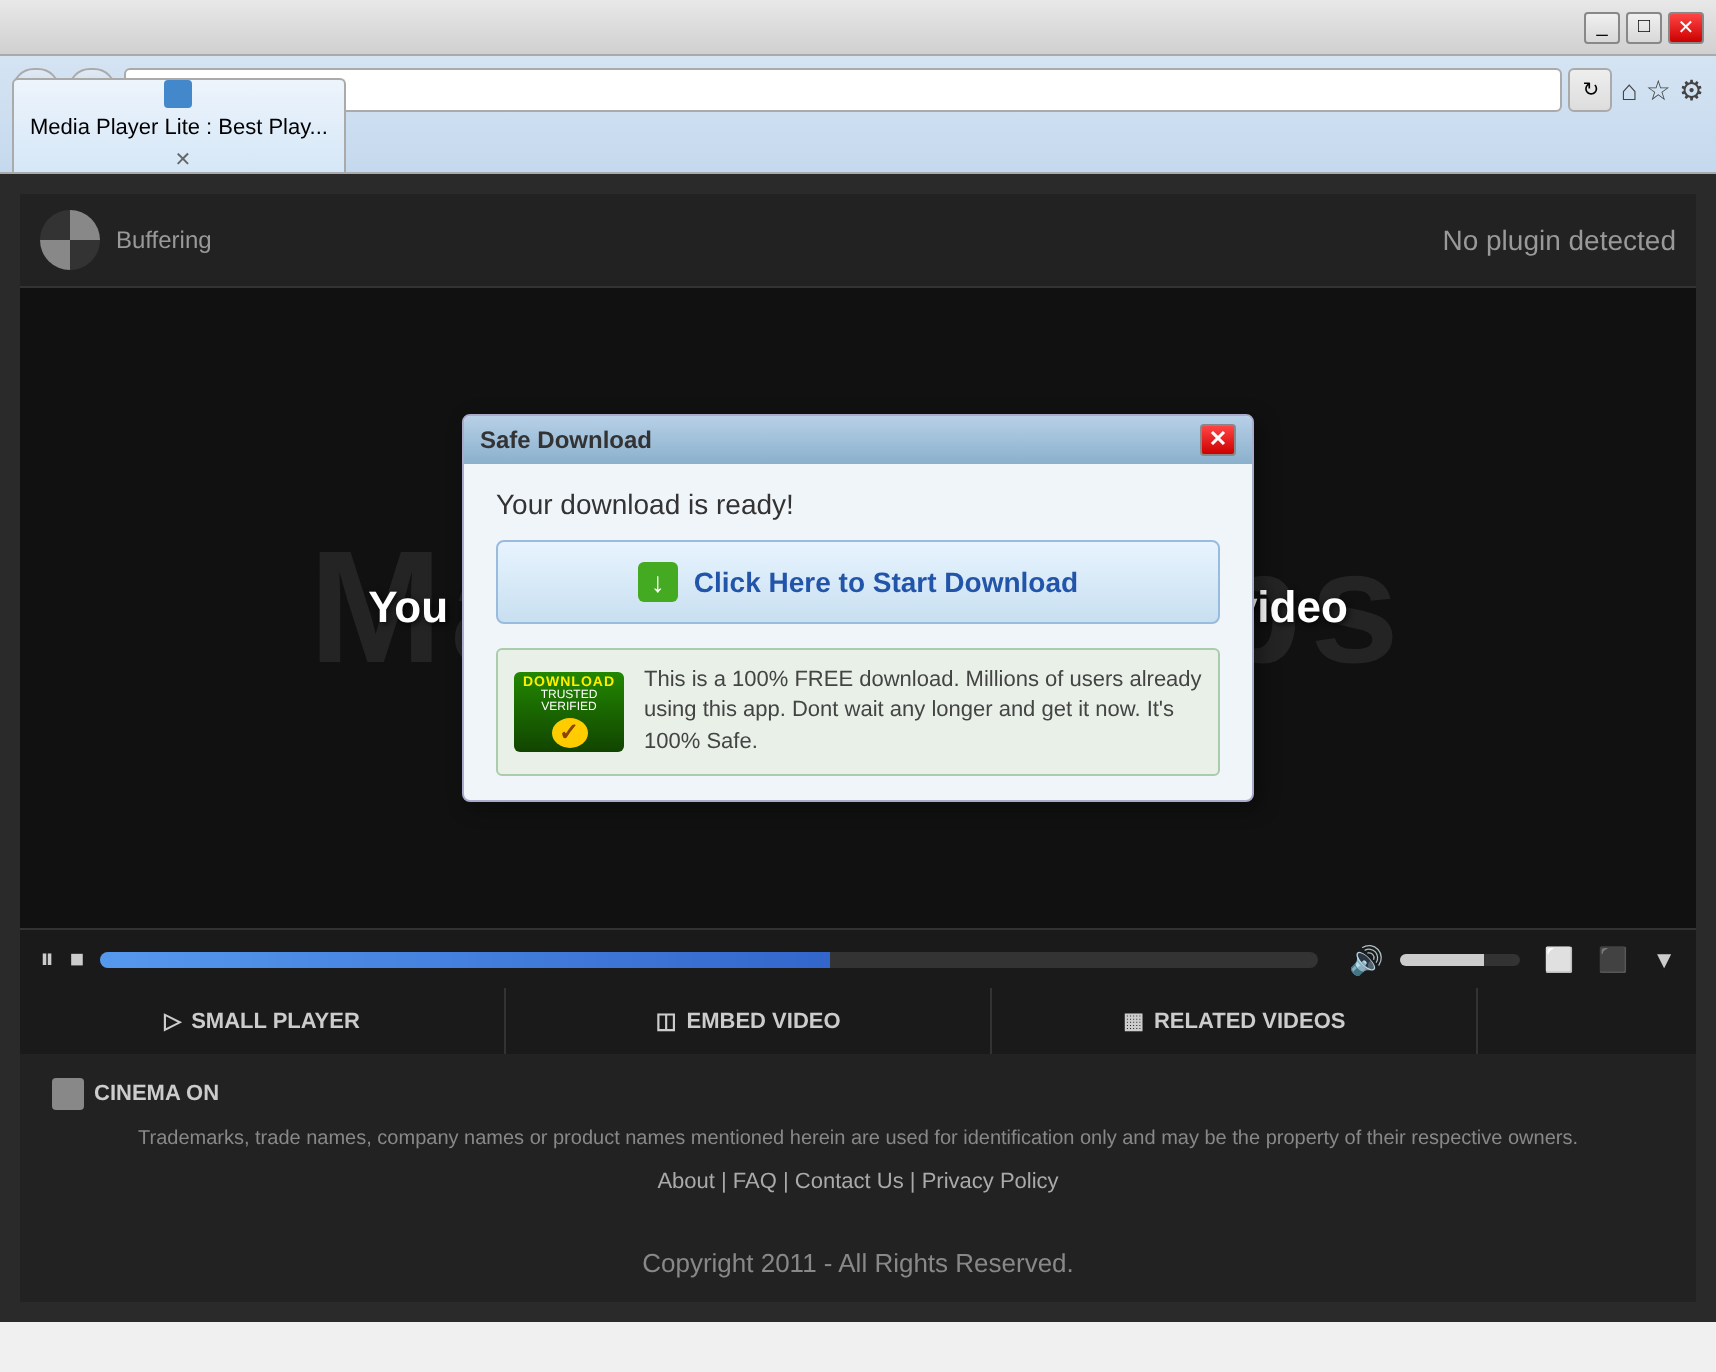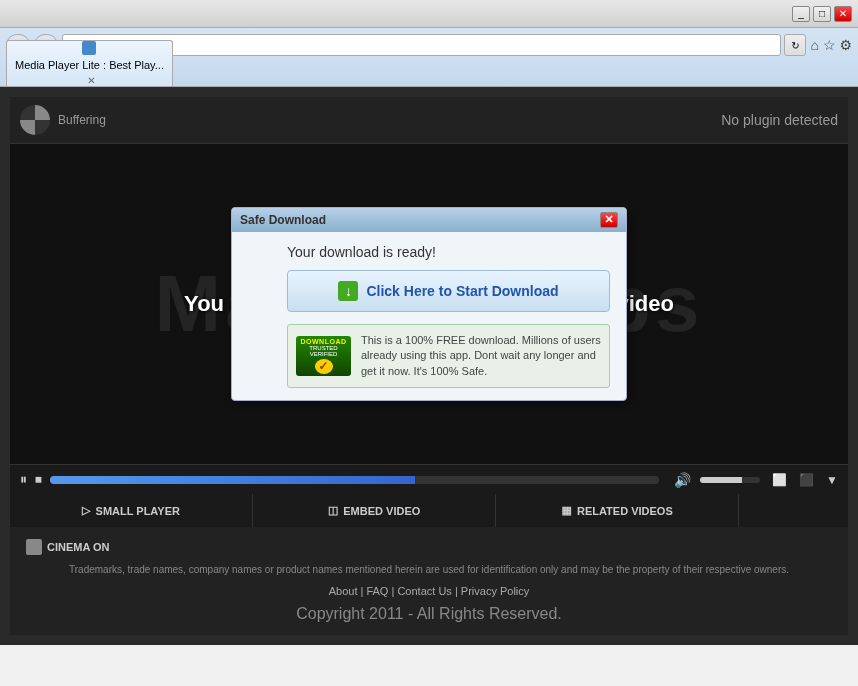--- a/index.html
+++ b/index.html
@@ -114,21 +114,21 @@
       display: flex; align-items: center; justify-content: space-between;
       border-radius: 3px 3px 0 0;
     }
     .dialog-title { font-size: 12px; font-weight: bold; color: #333; }
     .dialog-close-btn {
       width: 18px; height: 16px; background: linear-gradient(to bottom, #f44, #c00);
       border: 1px solid #888; border-radius: 2px;
       display: flex; align-items: center; justify-content: center;
       color: white; font-size: 11px; cursor: pointer; font-weight: bold;
     }
-    .dialog-body { padding: 12px 16px; margin-left: 39px; }
+    .dialog-body { padding: 12px 16px; }
     .dialog-ready-text { font-size: 14px; color: #333; margin-bottom: 10px; }
     .download-btn {
       width: 100%; padding: 10px;
       background: linear-gradient(to bottom, #e8f4ff, #c8dff0);
       border: 1px solid #99bbdd;
       border-radius: 4px;
       cursor: pointer;
       display: flex; align-items: center; justify-content: center; gap: 8px;
       font-size: 14px; font-weight: bold; color: #2255aa;
       margin-bottom: 12px;
@@ -191,21 +191,21 @@
     
     .page-footer {
       background: #222; padding: 8px; text-align: center;
     }
     .footer-cinema { display: flex; align-items: center; justify-content: flex-start; padding: 4px 8px; }
     .cinema-icon { width: 16px; height: 16px; background: #888; border-radius: 2px; margin-right: 5px; }
     .cinema-label { color: #ccc; font-size: 11px; font-weight: bold; }
     .footer-disclaimer { color: #888; font-size: 10px; padding: 4px 20px; line-height: 1.4; }
     .footer-links { color: #aaa; font-size: 11px; padding: 4px; }
     .footer-links a { color: #aaa; text-decoration: none; text-align: center; }
-    .footer-copyright { color: #888; font-size: 16px; padding: 4px; }
+    .footer-copyright { color: #888; font-size: 13px; padding: 4px; margin-top: 19px; }
   </style>
 </head>
 <body>
 
 <div class="browser-chrome">
 
   <div class="title-bar">
     <div class="title-bar-controls">
       <div class="win-btn">_</div>
       <div class="win-btn">□</div>

